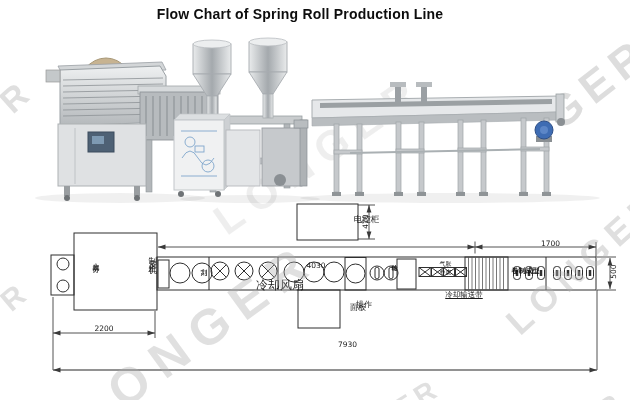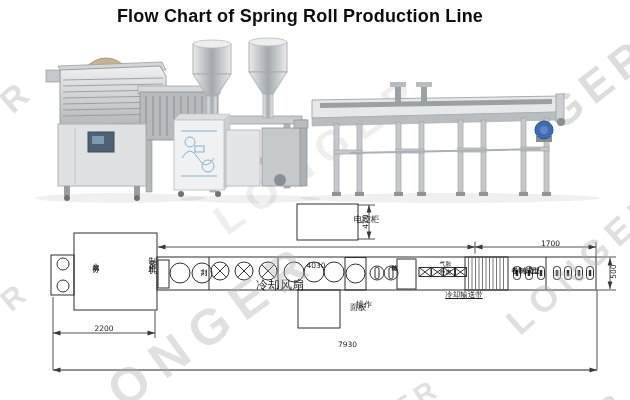--- a/index.html
+++ b/index.html
@@ -2,21 +2,21 @@
 <html><head>
 <meta charset="utf-8">
 <style>
   html,body{margin:0;padding:0;background:#ffffff;}
   #stage{
     position:relative;width:630px;height:400px;background:#ffffff;
     overflow:hidden;font-family:"DejaVu Sans","Liberation Sans",sans-serif;
   }
   .title{
     position:absolute;left:0;top:6px;width:600px;text-align:center;
-    font-size:18px;font-weight:bold;color:#0d0d0d;letter-spacing:.2px;
+    font-size:14px;font-weight:bold;color:#0d0d0d;letter-spacing:.2px;
     font-family:"Liberation Sans","DejaVu Sans",sans-serif;
   }
   svg{position:absolute;left:0;top:0;}
   
   .wm{
     position:absolute;font-weight:bold;color:#b0b0b0;white-space:nowrap;
     transform-origin:left top;pointer-events:none;
     font-family:"Liberation Sans","DejaVu Sans",sans-serif;
   }
   .wm0{left:-8px;top:92px;font-size:34px;transform:rotate(-42deg);opacity:.40;}

